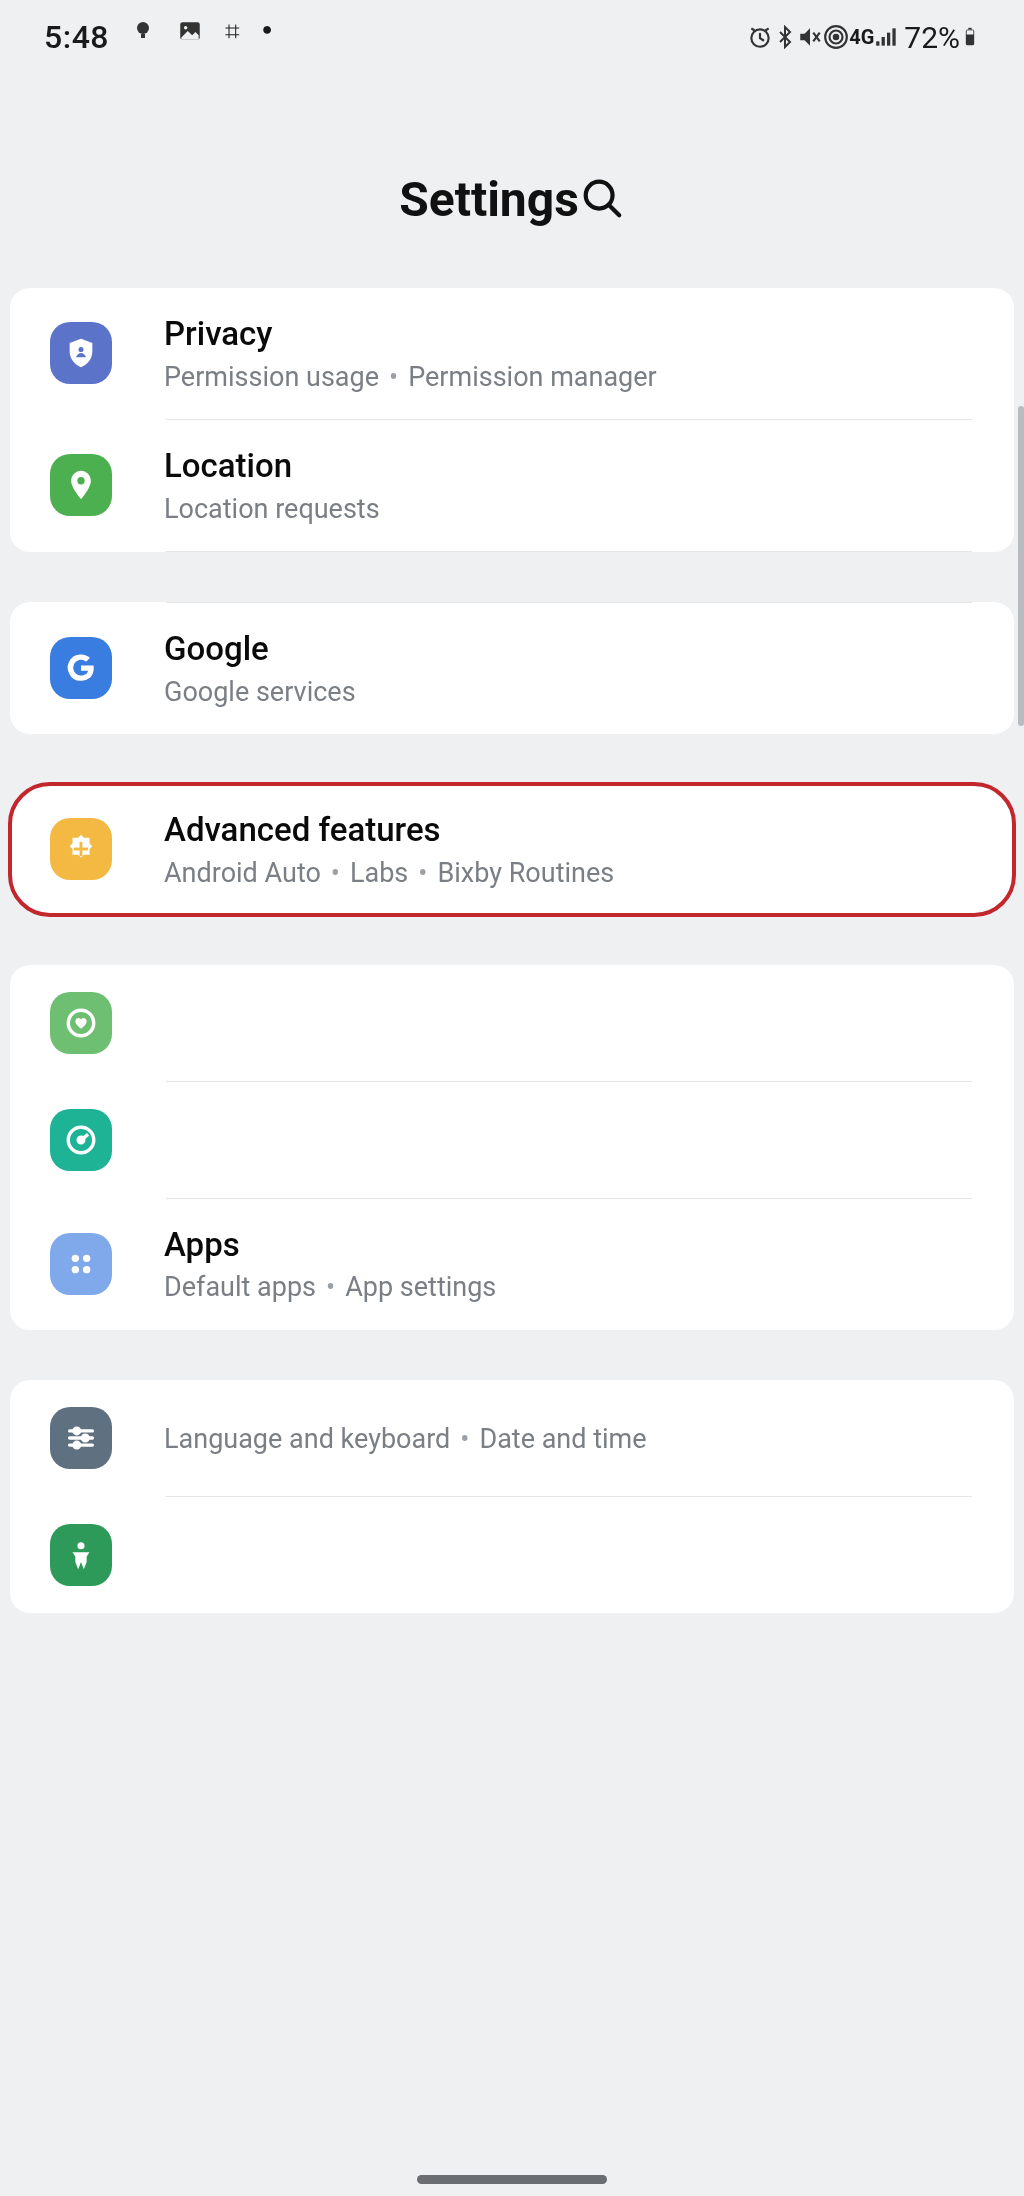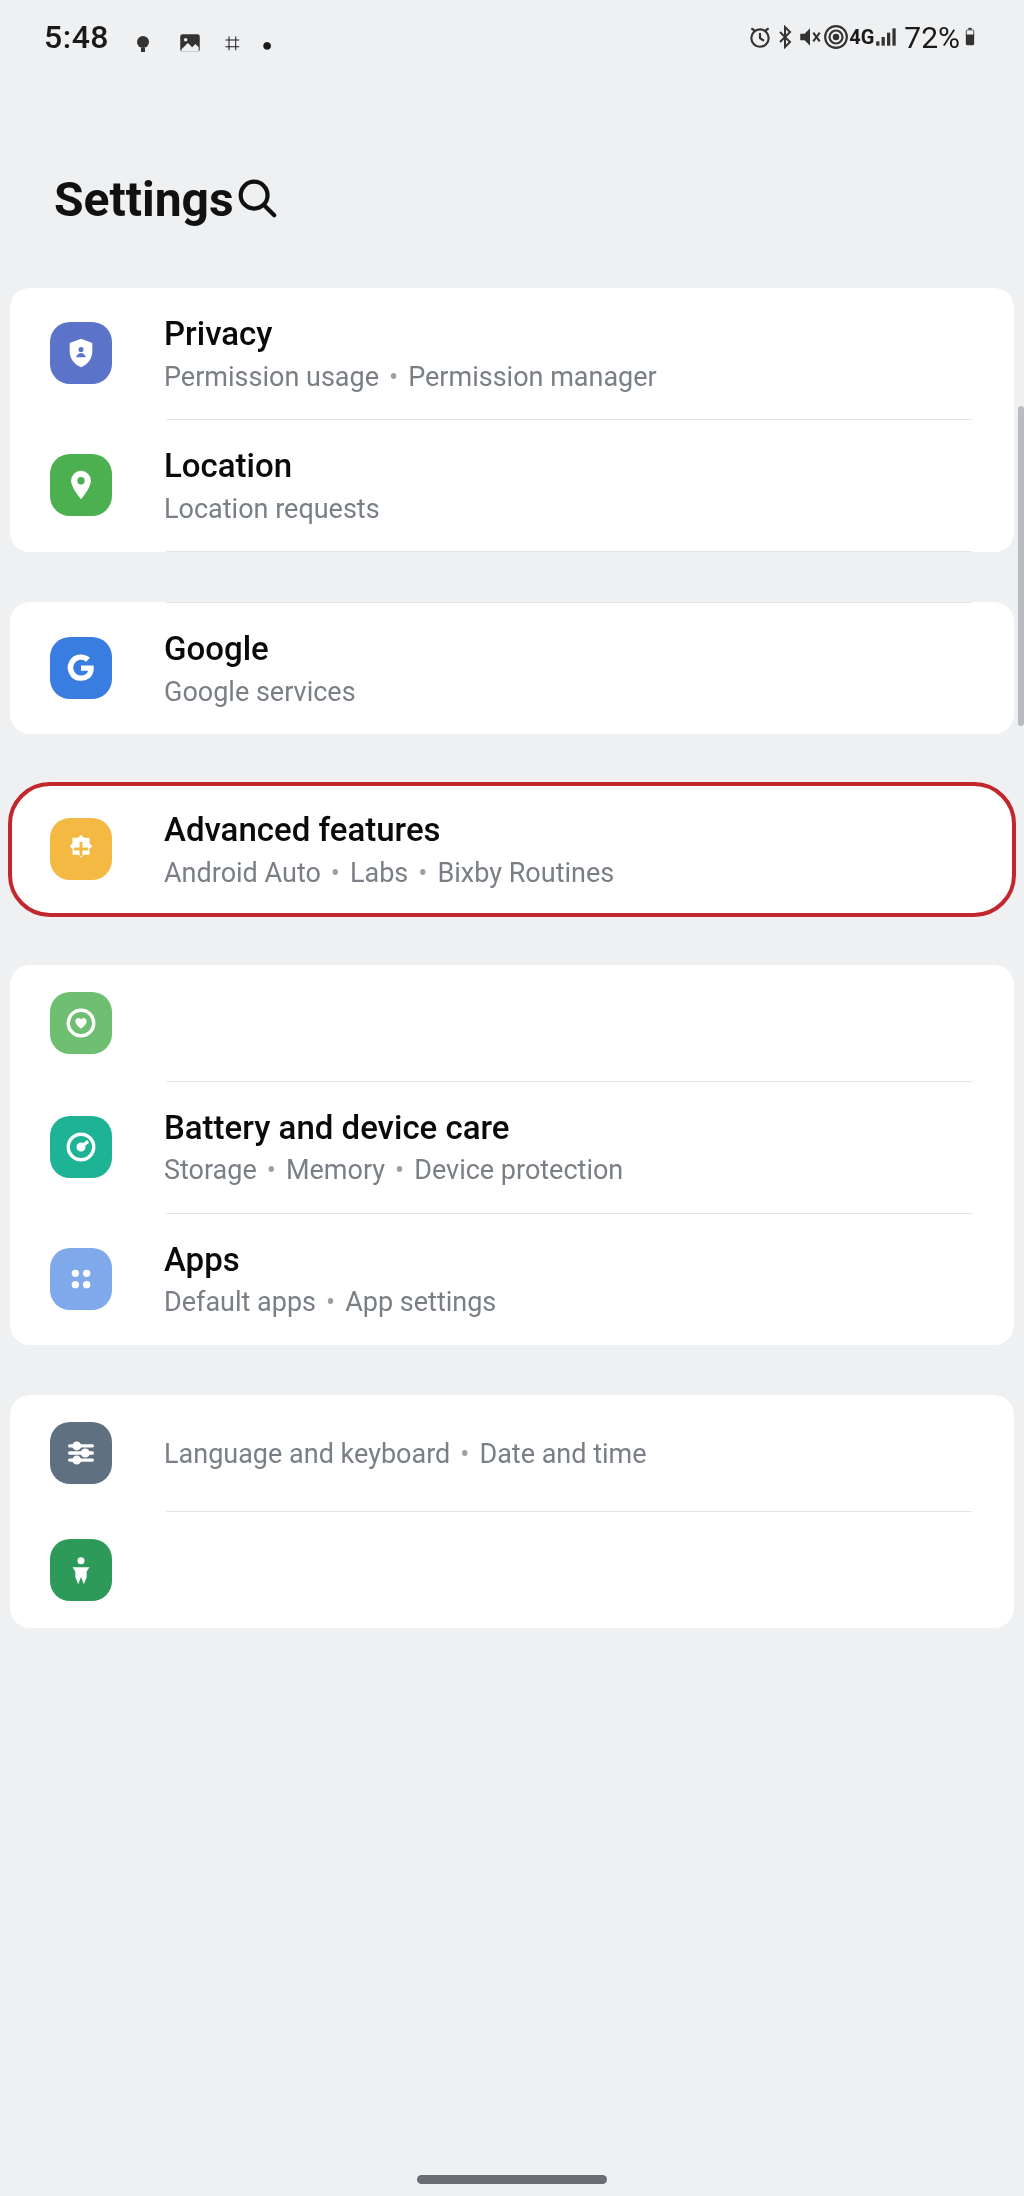--- a/index.html
+++ b/index.html
@@ -15,32 +15,32 @@
     }
     .statusbar {
       display: flex;
       justify-content: space-between;
       align-items: center;
       padding: 18px 44px 10px 44px;
       font-size: 30px;
       font-weight: 500;
       color: #1a1a1a;
     }
-    .sb-left { display: flex; align-items: flex-end; gap: 22px; }
+    .sb-left { display: flex; align-items: flex-start; gap: 22px; }
     .sb-right { display: flex; align-items: center; gap: 0; font-size: 26px; }
     .sb-time { font-size: 32px; font-weight: 500; letter-spacing: 0.5px; }
     .sb-icon { display: inline-flex; align-items: center; justify-content: center; }
     .sb-glyph { font-size: 26px; line-height: 1; }
     .battery-pct { font-size: 30px; font-weight: 400; margin-left: 4px; }
 
     .header {
       padding: 105px 54px 60px 54px;
       display: flex;
       align-items: center;
-      justify-content: flex-start;
+      justify-content: center;
     }
     .header-title {
       font-size: 48px;
       font-weight: 700;
       color: #111;
     }
 
     .card {
       background: #fff;
       border-radius: 20px;
@@ -288,24 +288,20 @@
       </div>
       <div class="divider"></div>
       <div class="row">
         <div class="icon-badge bg-battery">
           <svg viewBox="0 0 24 24" fill="none" stroke="#fff" stroke-width="2.4">
             <circle cx="12" cy="12" r="9"></circle>
             <circle cx="12" cy="12" r="2" fill="#fff"></circle>
             <line x1="12" y1="12" x2="17" y2="8"></line>
           </svg>
         </div>
-        <div class="row-content">
-          <div class="row-title">Battery and device care</div>
-          <div class="row-sub">Storage<span class="sep">•</span>Memory<span class="sep">•</span>Device protection</div>
-        </div>
       </div>
       <div class="divider"></div>
       <div class="row">
         <div class="icon-badge bg-apps">
           <svg viewBox="0 0 24 24" fill="#fff">
             <circle cx="8" cy="8" r="2.6"></circle>
             <circle cx="16" cy="8" r="2.6"></circle>
             <circle cx="8" cy="16" r="2.6"></circle>
             <circle cx="16" cy="16" r="2.6"></circle>
           </svg>

